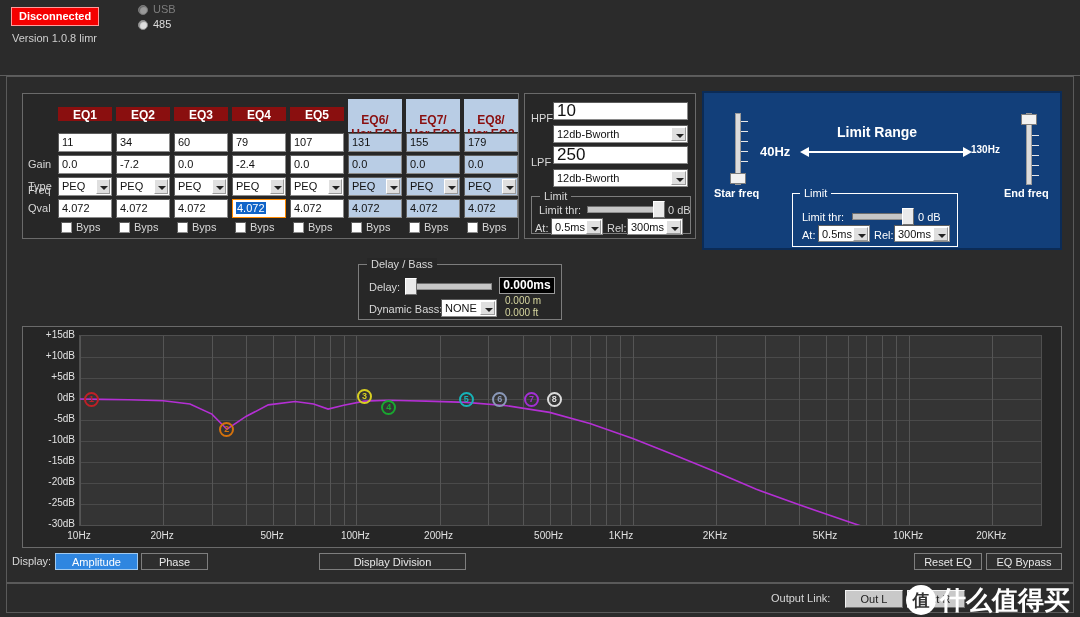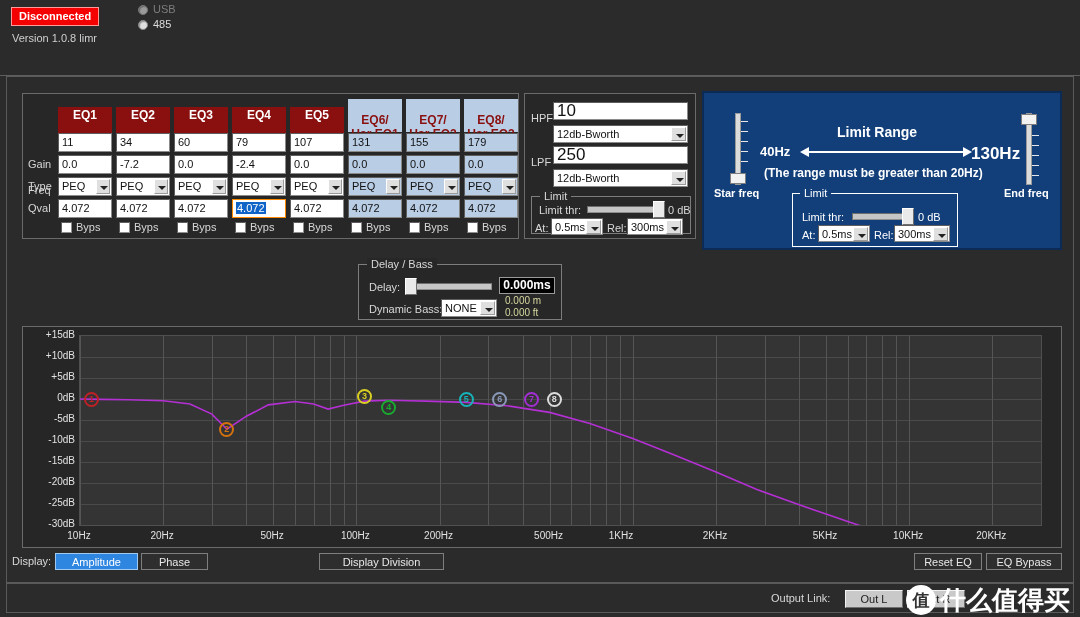--- a/index.html
+++ b/index.html
@@ -64,21 +64,21 @@
   }
 
   
   #eqbox { position:absolute; left:22px; top:93px; width:497px; height:146px;
            border:1px solid #6a6a6a; background:#272727; }
   .eq-rowlabel { position:absolute; left:28px; width:30px; font-size:11px; color:#d6d6d6; text-align:left; }
   .eq-head {
     position:absolute; width:54px; text-align:center;
     font-size:12px; font-weight:bold; line-height:13px;
   }
-  .eq-head.red { background:#8a0f0f; color:#ffffff; height:26px; line-height:17px; }
+  .eq-head.red { background:#8a0f0f; color:#ffffff; height:14px; line-height:17px; }
   .eq-head.blue { background:#b9cde5; color:#8a0f0f; height:33px; padding-top:14px; line-height:14px; }
   .cell {
     position:absolute; width:54px; height:19px;
     background:#ffffff; color:#111111;
     border:1px solid #8a8a8a;
     border-top-color:#5d5d5d; border-left-color:#5d5d5d;
     font-size:11px; line-height:17px; padding-left:3px;
     overflow:hidden; white-space:nowrap;
   }
   .cell.usr { background:#b9cde5; }
@@ -359,27 +359,26 @@
         <div class="vtick" style="top:32px;"></div>
       <div class="vtick" style="top:42px;"></div>
         <div class="vtick" style="top:52px;"></div>
       <div class="vtick" style="top:62px;"></div>
       <div class="vthumb" style="top:1px;"></div>
     </div>
     <div class="bi" style="left:300px; top:94px; font-size:11px;">End freq</div>
 
     <div class="bi" style="left:133px; top:31px; font-size:14px;">Limit Range</div>
     <div class="bi" style="left:56px; top:51px; font-size:13px;">40Hz</div>
-    <div class="bi" style="left:267px; top:51px; font-size:17px;">130Hz</div>
+    <div class="bi" style="left:267px; top:51px; font-size:10px;">130Hz</div>
 
     <div class="arrowline" style="left:104px; top:58px; width:156px;"></div>
     <div class="arrowhead" style="left:96px; top:54px; border-top:5px solid transparent; border-bottom:5px solid transparent; border-right:9px solid #ffffff;"></div>
     <div class="arrowhead" style="left:259px; top:54px; border-top:5px solid transparent; border-bottom:5px solid transparent; border-left:9px solid #ffffff;"></div>
 
-    <div class="bi" style="left:60px; top:73px; font-size:12px;">(The range must be greater than 20Hz)</div>
 
     <div class="bluegrp" style="left:88px; top:100px; width:166px; height:54px;">
       <span class="bl">Limit</span>
     </div>
     <div class="bi" style="left:98px; top:118px; font-size:11px; font-weight:normal;">Limit thr:</div>
     <div class="sl-track" style="left:148px; top:120px; width:60px;"></div>
     <div class="sl-thumb" style="left:198px; top:115px;"></div>
     <div class="bi" style="left:214px; top:118px; font-size:11px; font-weight:normal;">0 dB</div>
     <div class="bi" style="left:98px; top:136px; font-size:11px; font-weight:normal;">At:</div>
     <div class="ddl2" style="left:114px; top:132px; width:52px; height:17px;">
@@ -486,21 +485,21 @@
         <div class="xlab" style="left: 771.936px; top: 203px; width: 60px;">5KHz</div>
         <div class="xlab" style="left: 855.134px; top: 203px; width: 60px;">10KHz</div>
         <div class="xlab" style="left: 938.332px; top: 203px; width: 60px;">20KHz</div>
       </div>
   </div>
 
   <div id="dispbar">
     <div style="position:absolute; left:4px; top:3px; font-size:11px;">Display:</div>
     <div class="dbtn on" style="left:47px; top:1px; width:83px;">Amplitude</div>
     <div class="dbtn" style="left:133px; top:1px; width:67px;text-align:center;">Phase</div>
-    <div class="dbtn" style="left:311px; top:1px; width:125px;">Display Division</div>
+    <div class="dbtn" style="left:311px; top:1px; width:147px;">Display Division</div>
     <div class="dbtn" style="left:906px; top:1px; width:68px;">Reset EQ</div>
     <div class="dbtn" style="left:978px; top:1px; width:76px;">EQ Bypass</div>
   </div>
 
   <div id="outbar">
     <div style="position:absolute; left:764px; top:8px; font-size:11px;">Output Link:</div>
     <div class="obtn" style="left:838px; top:6px; width:58px;">Out L</div>
     <div class="obtn" style="left:900px; top:6px; width:58px;">Out R</div>
   </div>
   <div id="wmcircle">值</div>

